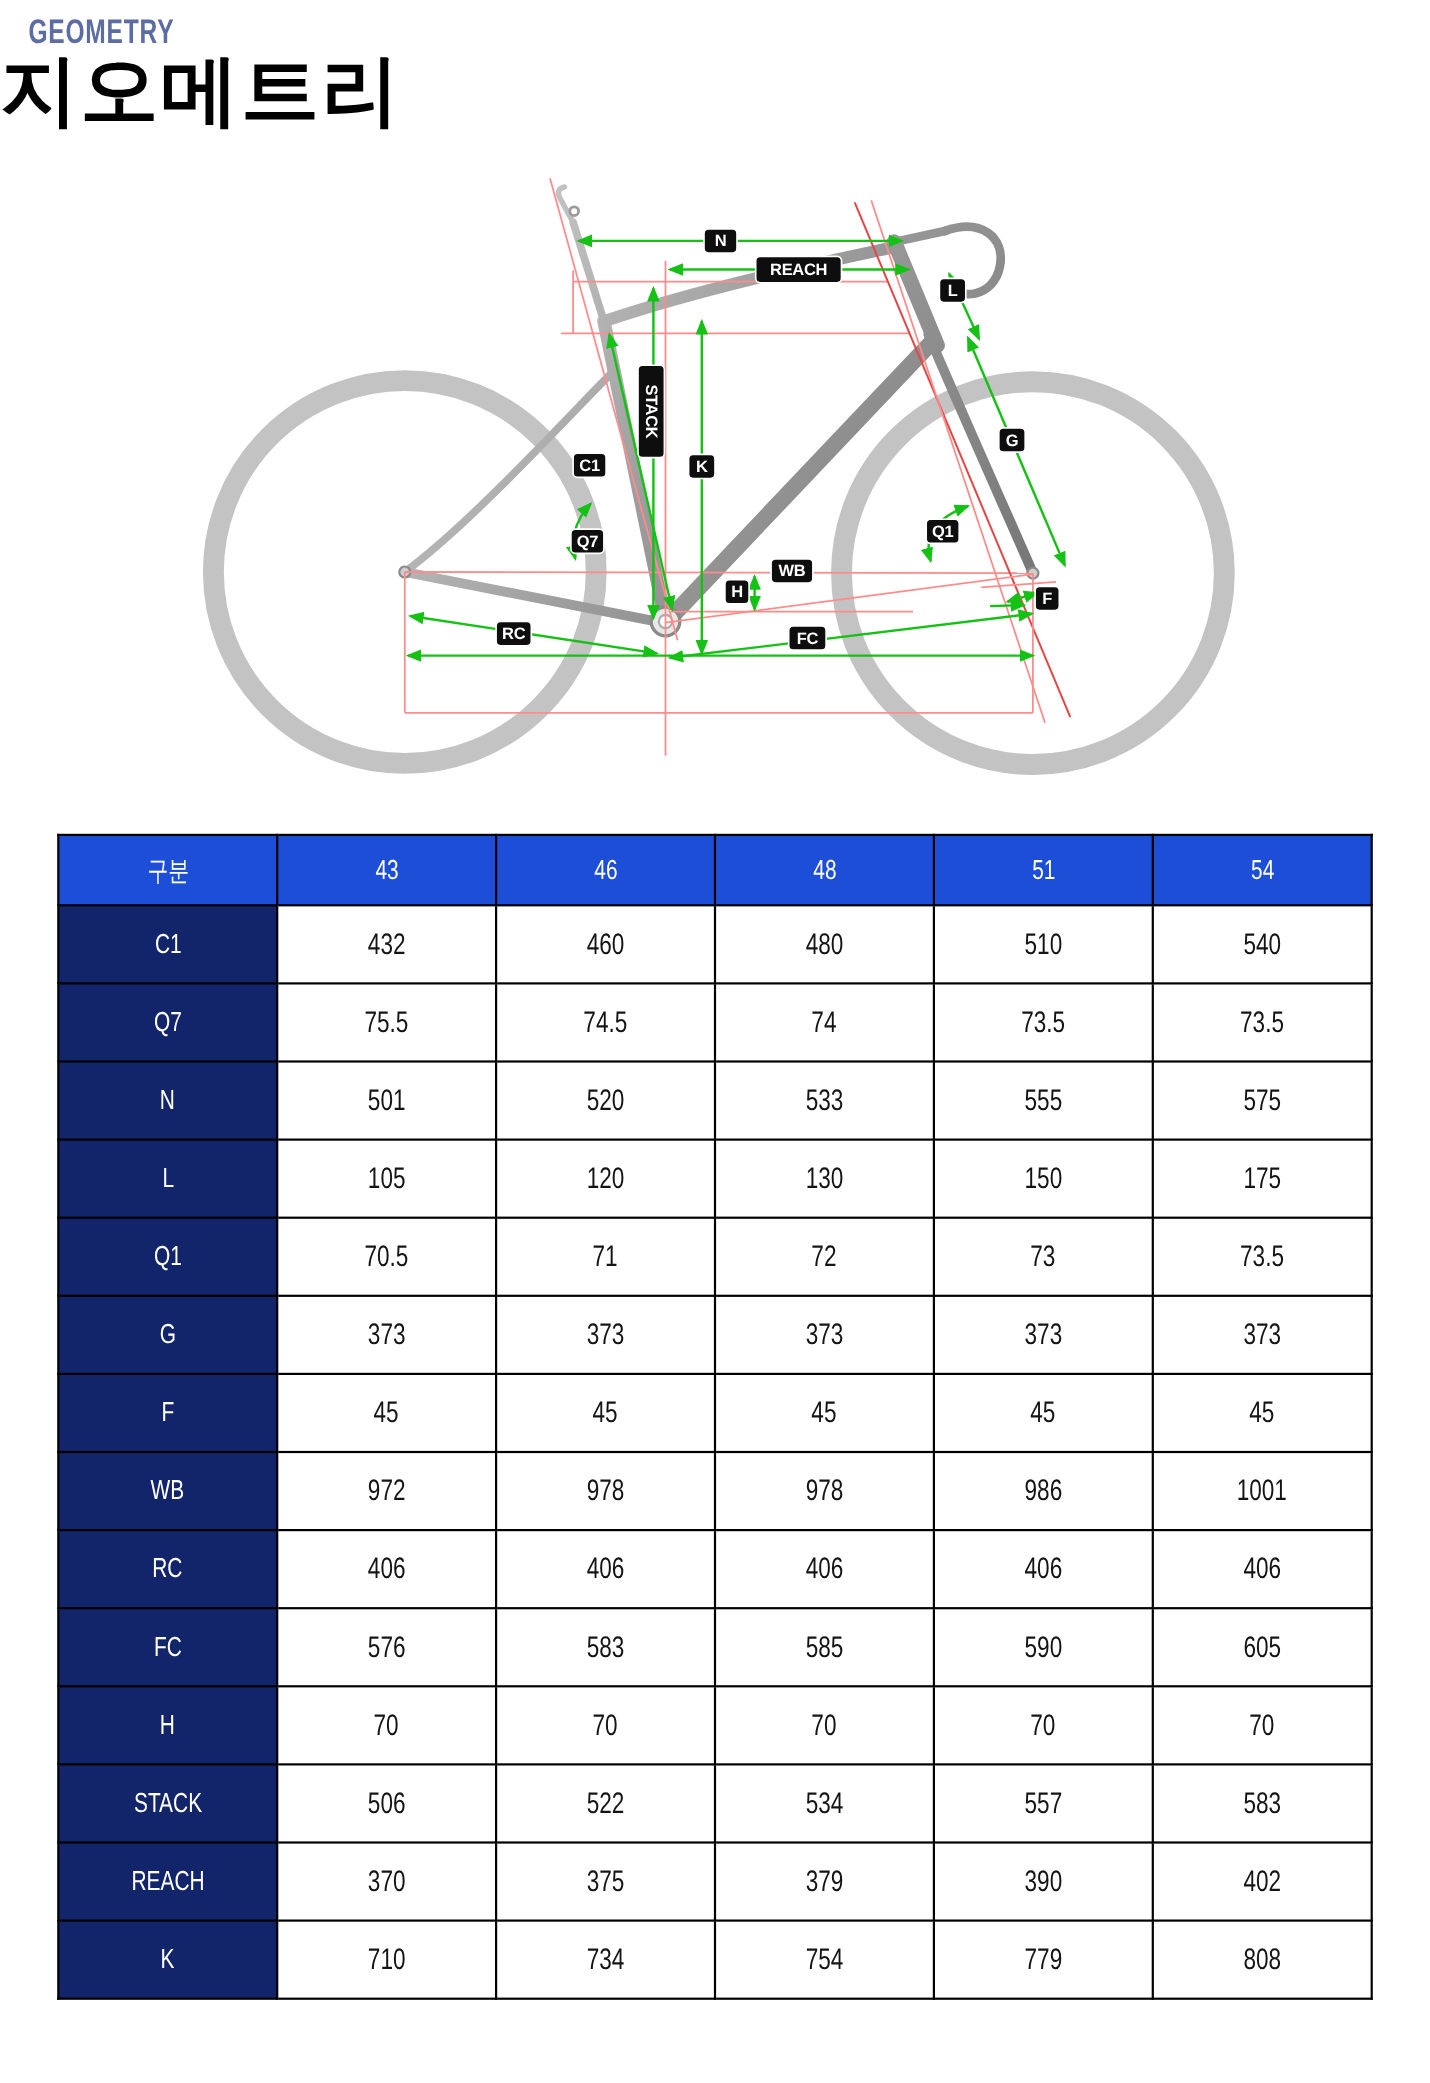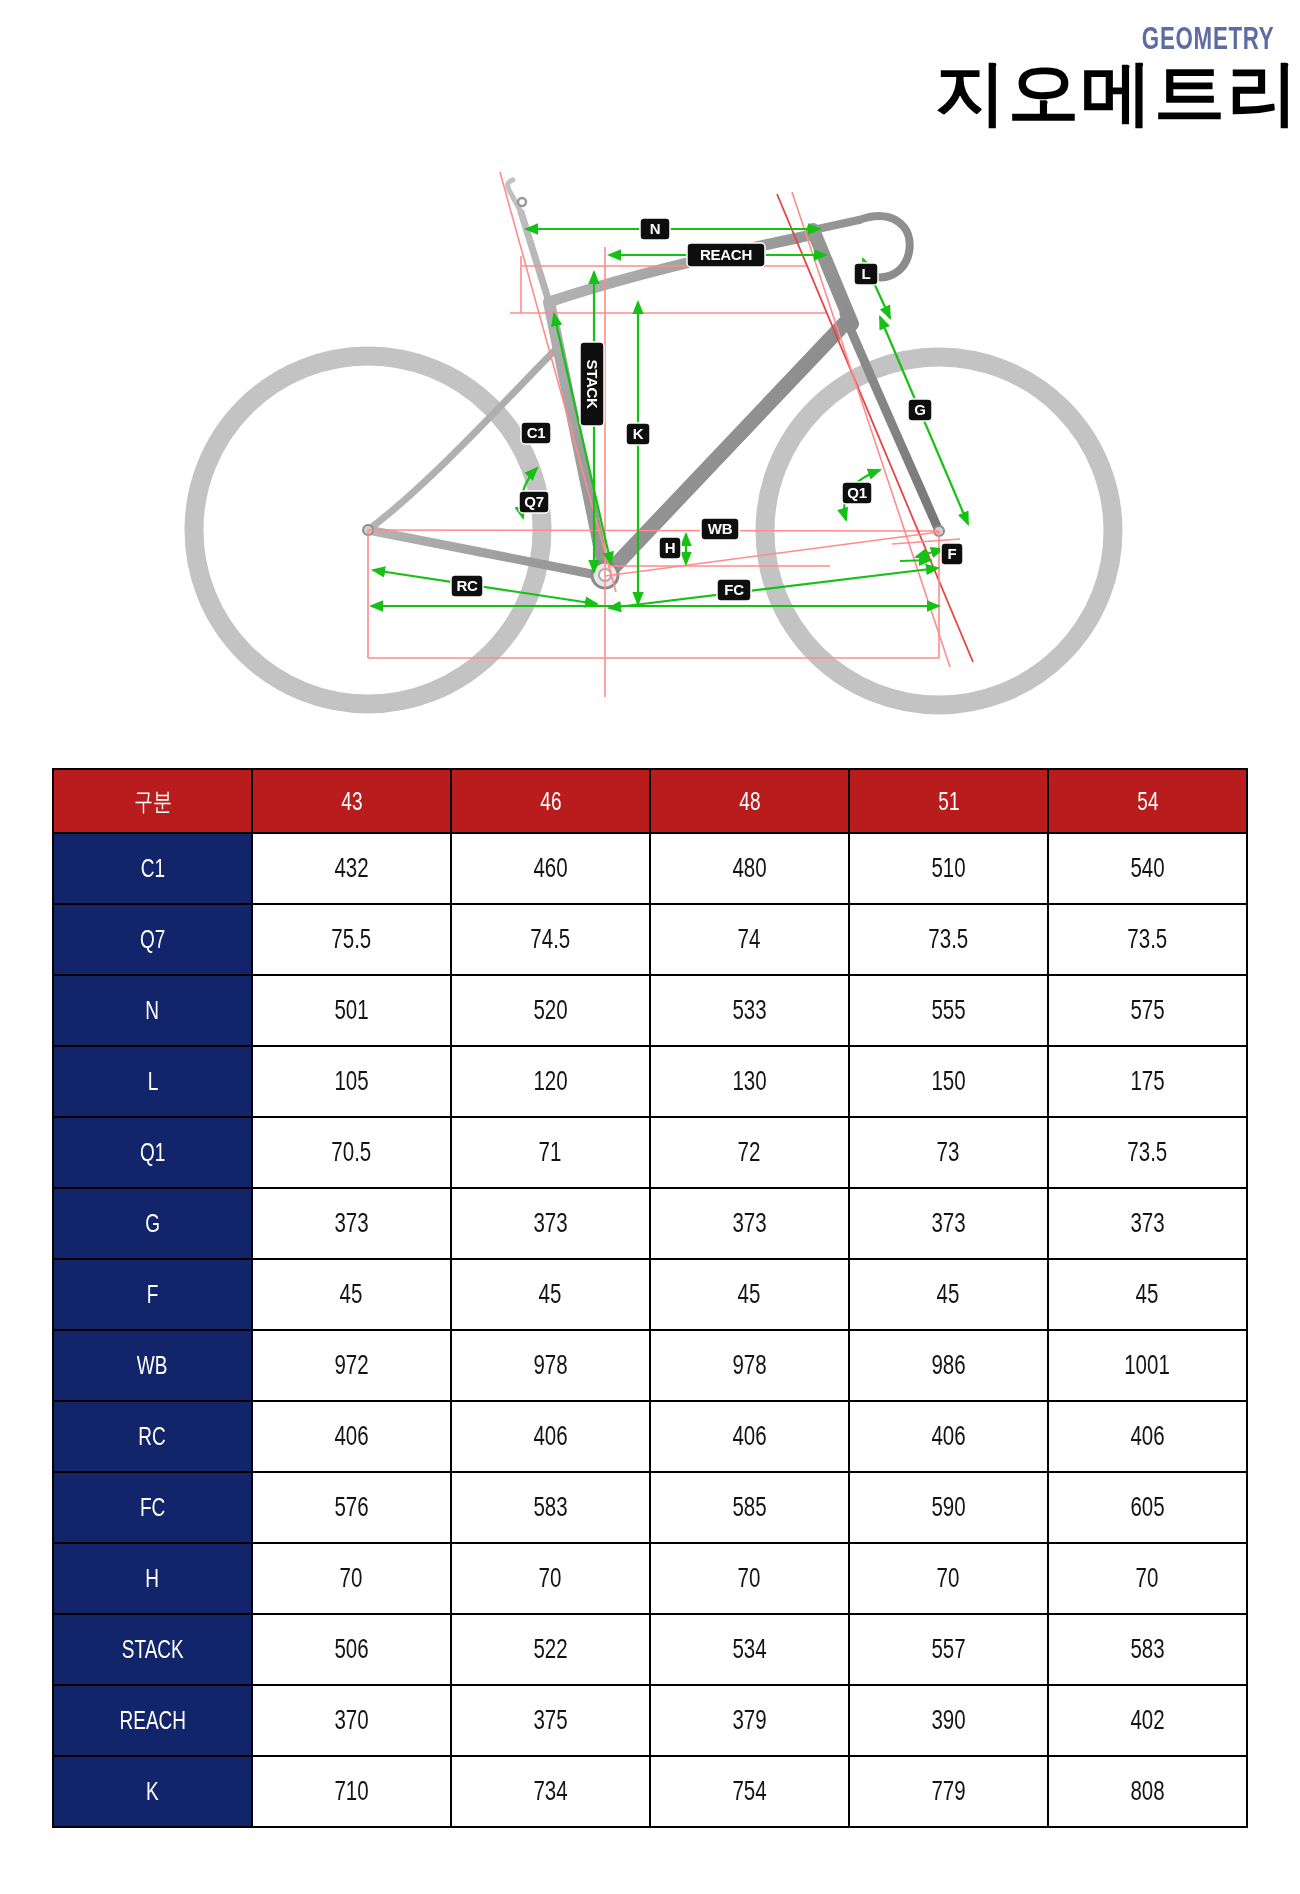--- a/index.html
+++ b/index.html
@@ -1,38 +1,38 @@
 <!DOCTYPE html>
 <html><head>
 <meta charset="utf-8">
 <style>
   html,body{margin:0;padding:0;background:#fff;}
   body{width:1300px;height:1894px;font-family:"Liberation Sans",sans-serif;overflow:hidden;}
   .cond{display:inline-block;transform:scaleX(0.76);transform-origin:center;white-space:nowrap;
         font-family:"Liberation Sans",sans-serif;}
   
-  .titles{text-align:right;padding-top:12px;margin-top:10px;}
+  .titles{text-align:left;padding-top:12px;}
   .title-en{line-height:34px;font-size:31px;font-weight:bold;color:#5d6ca3;letter-spacing:1px;}
   .title-en .cond{transform:scaleX(0.72);}
   .title-ko{margin-top:8px;line-height:58px;font-size:71px;font-weight:bold;color:#000000;letter-spacing:2px;}
   
   .diagram{margin-top:30px;}
   svg{display:block;margin:0 auto;}
   .tube{stroke:url(#tg);fill:none;stroke-linecap:round;}
   .wheel{stroke:#c3c3c3;stroke-width:19;fill:none;}
   .red{stroke:#ff8b8b;stroke-width:1.6;fill:none;}
   .red2{stroke:#e84444;stroke-width:1.8;fill:none;}
   .dim{stroke:#15c115;stroke-width:2.2;fill:none;}
   .pill rect{fill:#0e0e0e;stroke:#fff;stroke-width:1.5;}
   .pill text{fill:#fff;font-family:"Liberation Sans",sans-serif;font-weight:bold;font-size:15px;
              text-anchor:middle;letter-spacing:-0.3px;}
   
   table.geo{border-collapse:collapse;table-layout:fixed;width:1196px;margin:44px auto 0;}
   table.geo th,table.geo td{border:2px solid #000;text-align:center;vertical-align:middle;padding:0;}
-  table.geo thead th{background:#b91c1c;color:#fff;height:62px;font-size:25px;font-weight:normal;}
+  table.geo thead th{background:#1d4ed8;color:#fff;height:62px;font-size:25px;font-weight:normal;}
   table.geo tbody th{background:#12256a;color:#fff;width:198px;height:69px;font-size:25px;font-weight:normal;}
   table.geo tbody td{background:#fff;color:#141414;font-size:27px;}
 </style>
 </head>
 <body>
 
 <div class="titles">
   <div class="title-en"><span class="cond">GEOMETRY</span></div>
   <div class="title-ko">지오메트리</div>
 </div>

